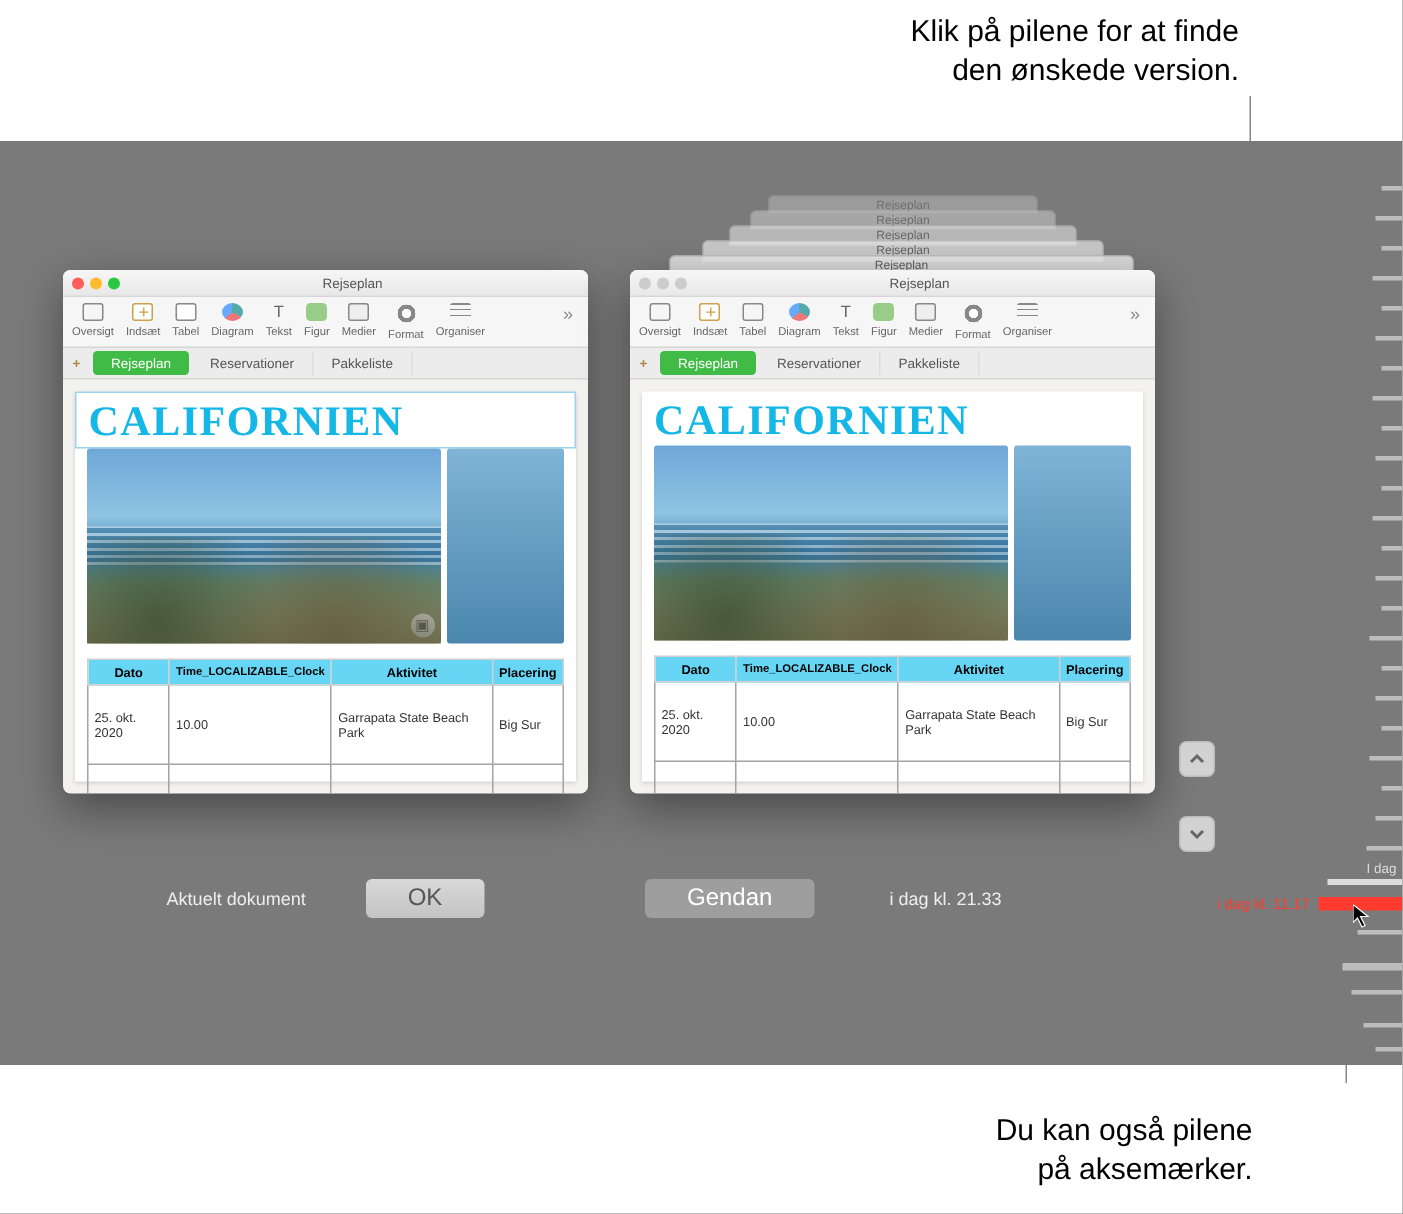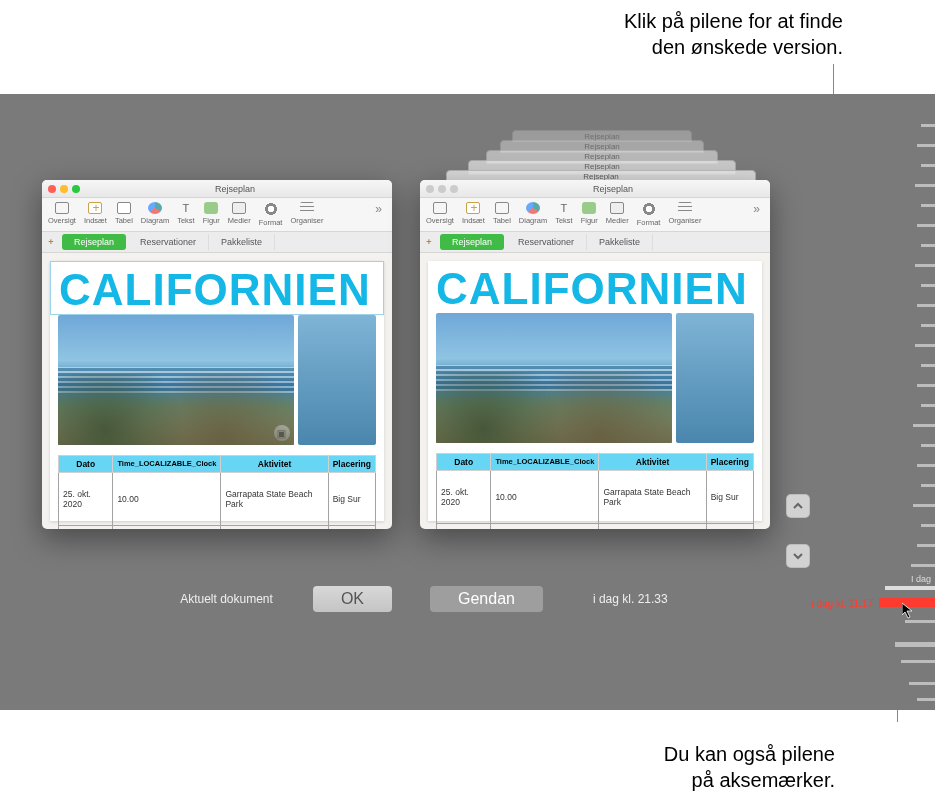--- a/index.html
+++ b/index.html
@@ -11,21 +11,21 @@
     position: relative;
     overflow: hidden;
   }
   .callout {
     position: absolute;
     font-size: 20px;
     color: #000;
     text-align: right;
     line-height: 1.3;
   }
-  .callout.top { top: 8px; right: 92px; width: 400px; }
+  .callout.top { top: 8px; right: 109px; width: 400px; }
   .callout.bottom { bottom: 16px; right: 100px; width: 300px; }
   .callout-line {
     position: absolute;
     background: #888;
   }
   .line-top-v { width: 1px; height: 430px; left: 833px; top: 64px; }
   .line-top-h1 { height: 1px; width: 25px; left: 808px; top: 502px; }
   .line-top-h2 { height: 1px; width: 25px; left: 808px; top: 558px; }
   .line-top-bridge { width: 1px; height: 57px; left: 833px; top: 502px; }
   .line-bottom-v { width: 1px; height: 105px; left: 897px; top: 617px; }
@@ -124,22 +124,22 @@
   }
 
   .page {
     background: #fff;
     margin: 8px;
     height: 260px;
     position: relative;
     box-shadow: 0 1px 3px rgba(0,0,0,0.15);
   }
   .headline {
-    font-family: Liberation Sans, sans-serif;
-    font-size: 44px;
+    font-family: Liberation Serif, serif;
+    font-size: 28px;
     color: #14b7e6;
     letter-spacing: 1px;
     padding: 6px 8px 2px 8px;
     font-weight: 900;
     line-height: 1;
     font-stretch: condensed;
   }
   .left .headline { border: 1px solid #9cd3e8; }
   .photo-row { display: flex; gap: 4px; padding: 0 8px; }
   .photo {
@@ -200,21 +200,21 @@
   }
   .btn.ok { background: linear-gradient(#d8d8d8,#c4c4c4); color:#555; }
   .btn.restore { background: #9e9e9e; }
   .action-wrap {
     position: absolute;
     display: flex;
     align-items: center;
     color: #eee;
     font-size: 12px;
   }
-  .action-wrap.leftw { left: 42px; top: 492px; width: 350px; justify-content: flex-end; gap: 40px; }
+  .action-wrap.leftw { left: 42px; top: 492px; width: 350px; justify-content: center; gap: 40px; }
   .action-wrap.rightw { left: 420px; top: 492px; width: 350px; justify-content: flex-start; gap: 50px; padding-left: 10px;}
 
   
   .navbtn {
     position: absolute;
     width: 24px; height: 24px;
     background: #d2d2d2;
     border-radius: 5px;
     display: flex; align-items: center; justify-content: center;
     color: #666;

